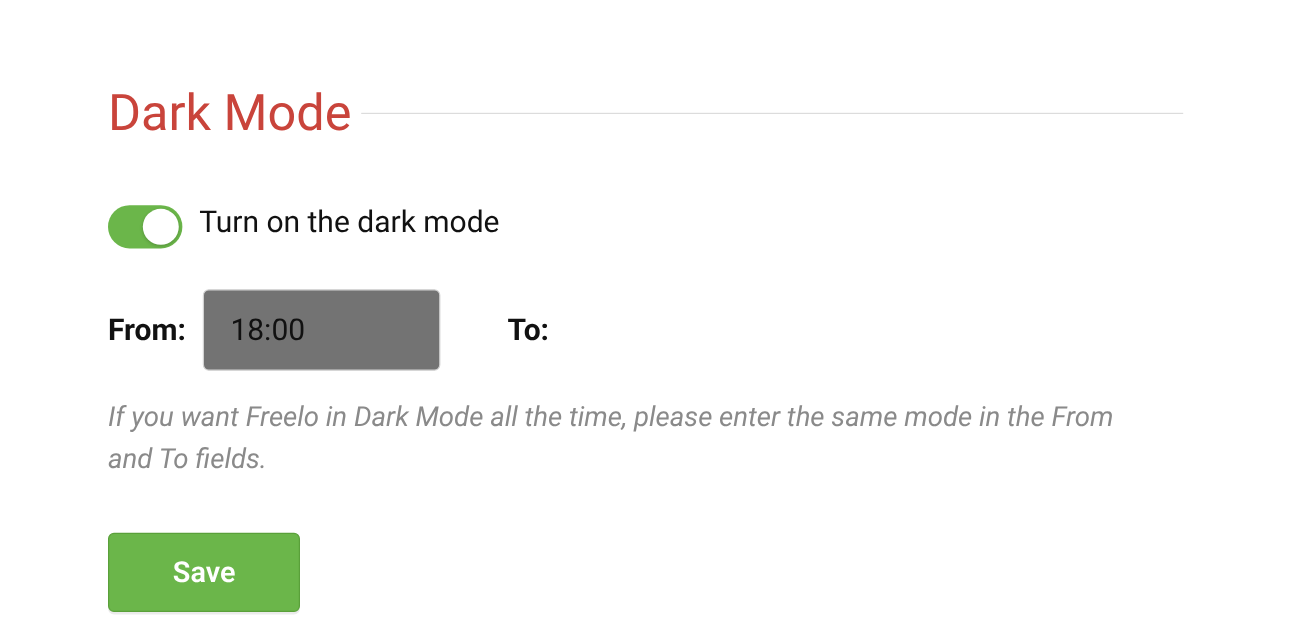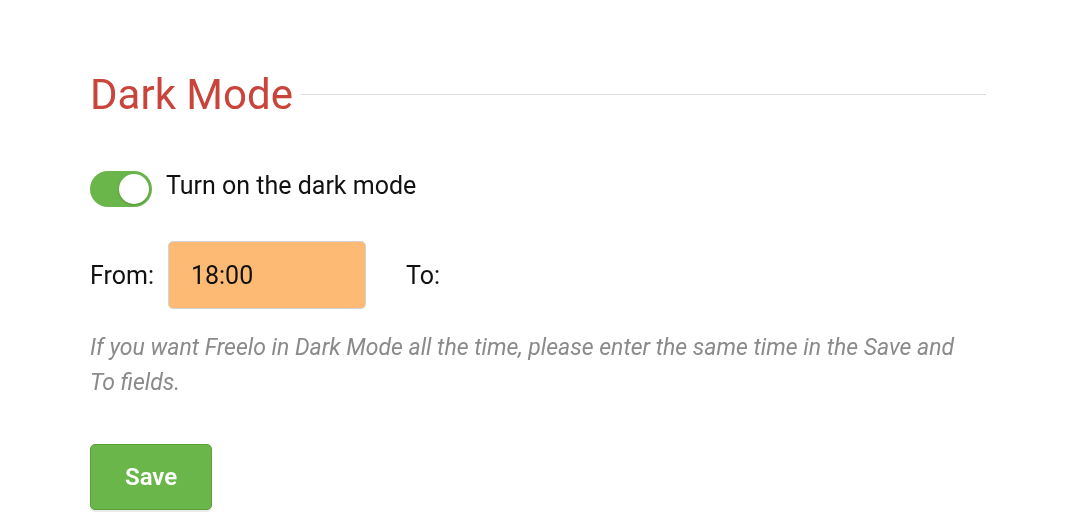--- a/index.html
+++ b/index.html
@@ -68,54 +68,55 @@
     }
     .time-row {
       display: flex;
       align-items: center;
       gap: 14px;
       margin-bottom: 22px;
     }
     .time-label {
       font-size: 25px;
       color: #111111;
+      font-weight: bold;
     }
     .time-input {
       width: 198px;
       height: 68px;
       border: 1px solid #d3d3d3;
       border-radius: 5px;
       font-size: 25px;
       color: #111111;
       padding: 0 22px;
-      background: #fdba74;
+      background: #737373;
       font-family: inherit;
     }
     .group-to {
-      margin-left: 26px;
+      margin-left: 42px;
       display: flex;
       align-items: center;
       gap: 10px;
     }
     .help-text {
       font-size: 23px;
       color: #8a8a8a;
       font-style: italic;
       line-height: 1.5;
       margin-bottom: 44px;
       max-width: 880px;
     }
     .save-button {
       background: #6bb64a;
       color: #ffffff;
       border: 1px solid #5aa03a;
       border-radius: 5px;
       font-size: 24px;
       font-weight: 600;
-      padding: 18px 34px;
+      padding: 18px 53px;
       cursor: pointer;
       box-shadow: 0 2px 0 rgba(0,0,0,0.08);
       font-family: inherit;
     }
   </style>
 </head>
 <body>
 
 
 
@@ -132,18 +133,18 @@
 </div>
 
 <div class="time-row">
   <span class="time-label">From:</span>
   <input type="text" class="time-input" value="18:00" style="">
   <div class="group-to">
     <span class="time-label">To:</span>
   </div>
 </div>
 
-<p class="help-text">If you want Freelo in Dark Mode all the time, please enter the same time in the Save and To fields.</p>
+<p class="help-text">If you want Freelo in Dark Mode all the time, please enter the same mode in the From and To fields.</p>
 
 <button class="save-button">Save</button>
 
 
 
 
 </body></html>

